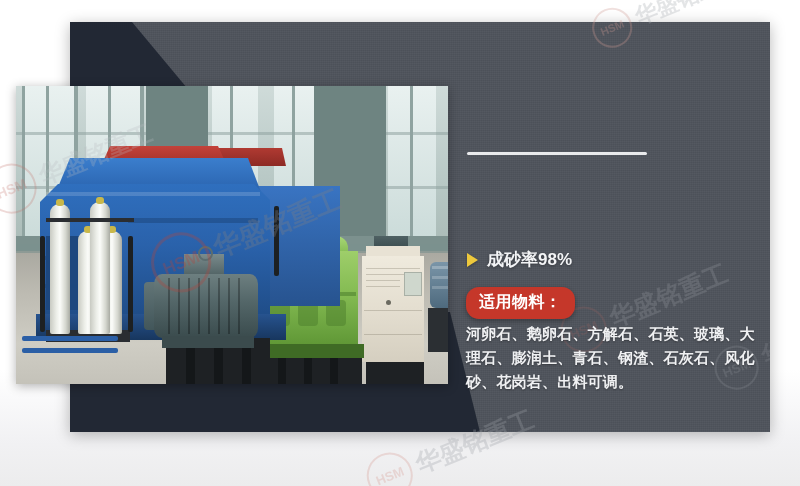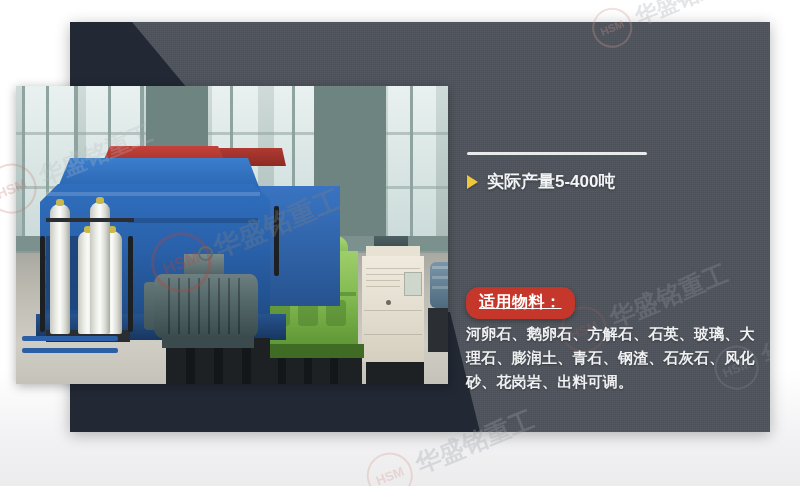--- a/index.html
+++ b/index.html
@@ -145,21 +145,21 @@
   .feat .arrow{
     width:0;height:0;border-left:11px solid #edc83c;
     border-top:7px solid transparent;border-bottom:7px solid transparent;
     filter:drop-shadow(0 1px 1px rgba(0,0,0,.3));
   }
   .f1{top:170px;} .f2{top:209px;} .f3{top:248px;}
 
   .badge{position:absolute;left:466px;top:287px;
     background:#c5372a;color:#ffffff;font-size:16px;font-weight:bold;
     padding:5px 13px 6px 13px;border-radius:13px;white-space:nowrap;
-    box-shadow:0 2px 5px rgba(0,0,0,.3);letter-spacing:.5px;text-decoration:underline;}
+    box-shadow:0 2px 5px rgba(0,0,0,.3);letter-spacing:.5px;}
 
   .matlist{position:absolute;left:466px;top:322px;width:298px;
     color:#f0f1f3;font-size:15px;font-weight:bold;line-height:24px;
     text-shadow:0 1px 2px rgba(0,0,0,.35);letter-spacing:.2px;}
 
   
   .wm{position:absolute;pointer-events:none;user-select:none;
     display:flex;align-items:center;gap:6px;}
   .wm .seal{border-radius:50%;display:flex;align-items:center;justify-content:center;
     flex-direction:column;font-weight:bold;line-height:1;}
@@ -323,23 +323,23 @@
 
     <div class="wm wm-a">
       <div class="seal">HSM</div>
       <div class="wtxt">华盛铭重工</div>
     </div>
 
   </div>
 
   <div class="rule"></div>
 
-  <div class="feat f1">
+  <div class="feat f3">
     <span class="arrow"></span>
-    <span>实际产量5-400吨</span>
+    <span>成砂率98%</span>
   </div>
 
   <div class="badge">适用物料：</div>
   <div class="matlist">河卵石、鹅卵石、方解石、石英、玻璃、大理石、膨润土、青石、钢渣、石灰石、风化砂、花岗岩、出料可调。</div>
 
   <div class="wm wm-d">
     <div class="seal">HSM</div>
     <div class="wtxt">华盛铭重工</div>
   </div>
   <div class="wm wm-e">

